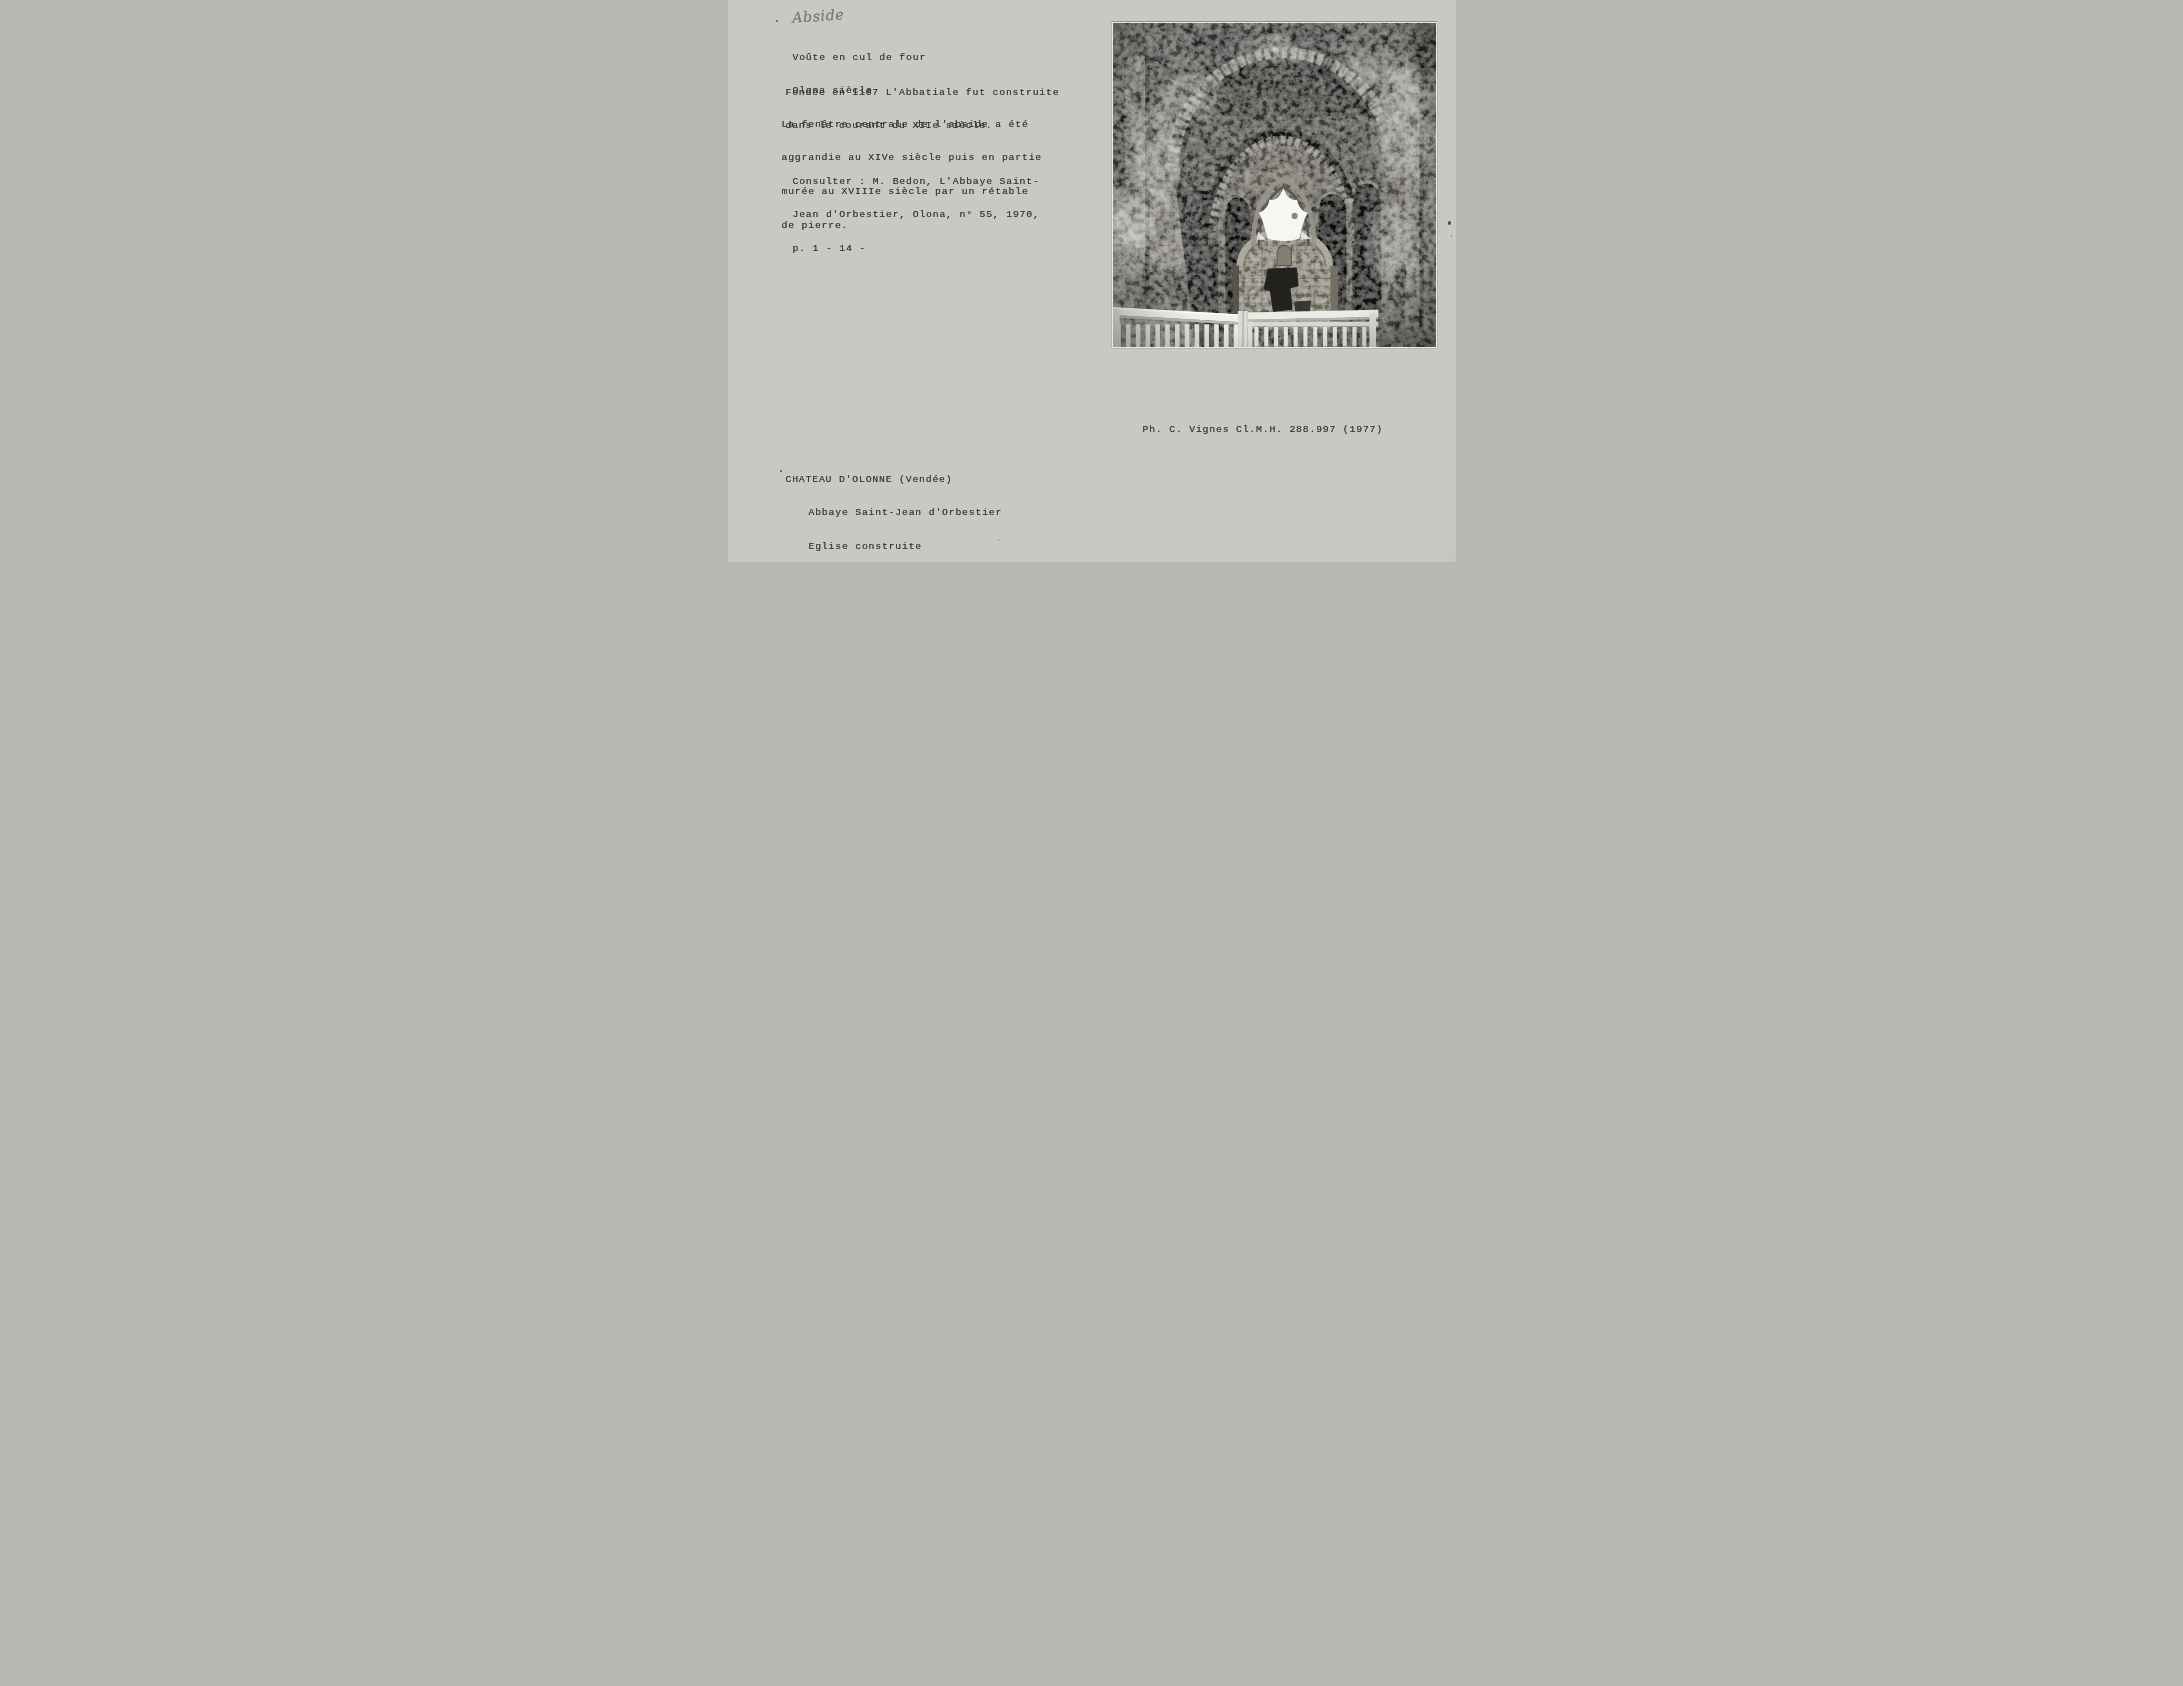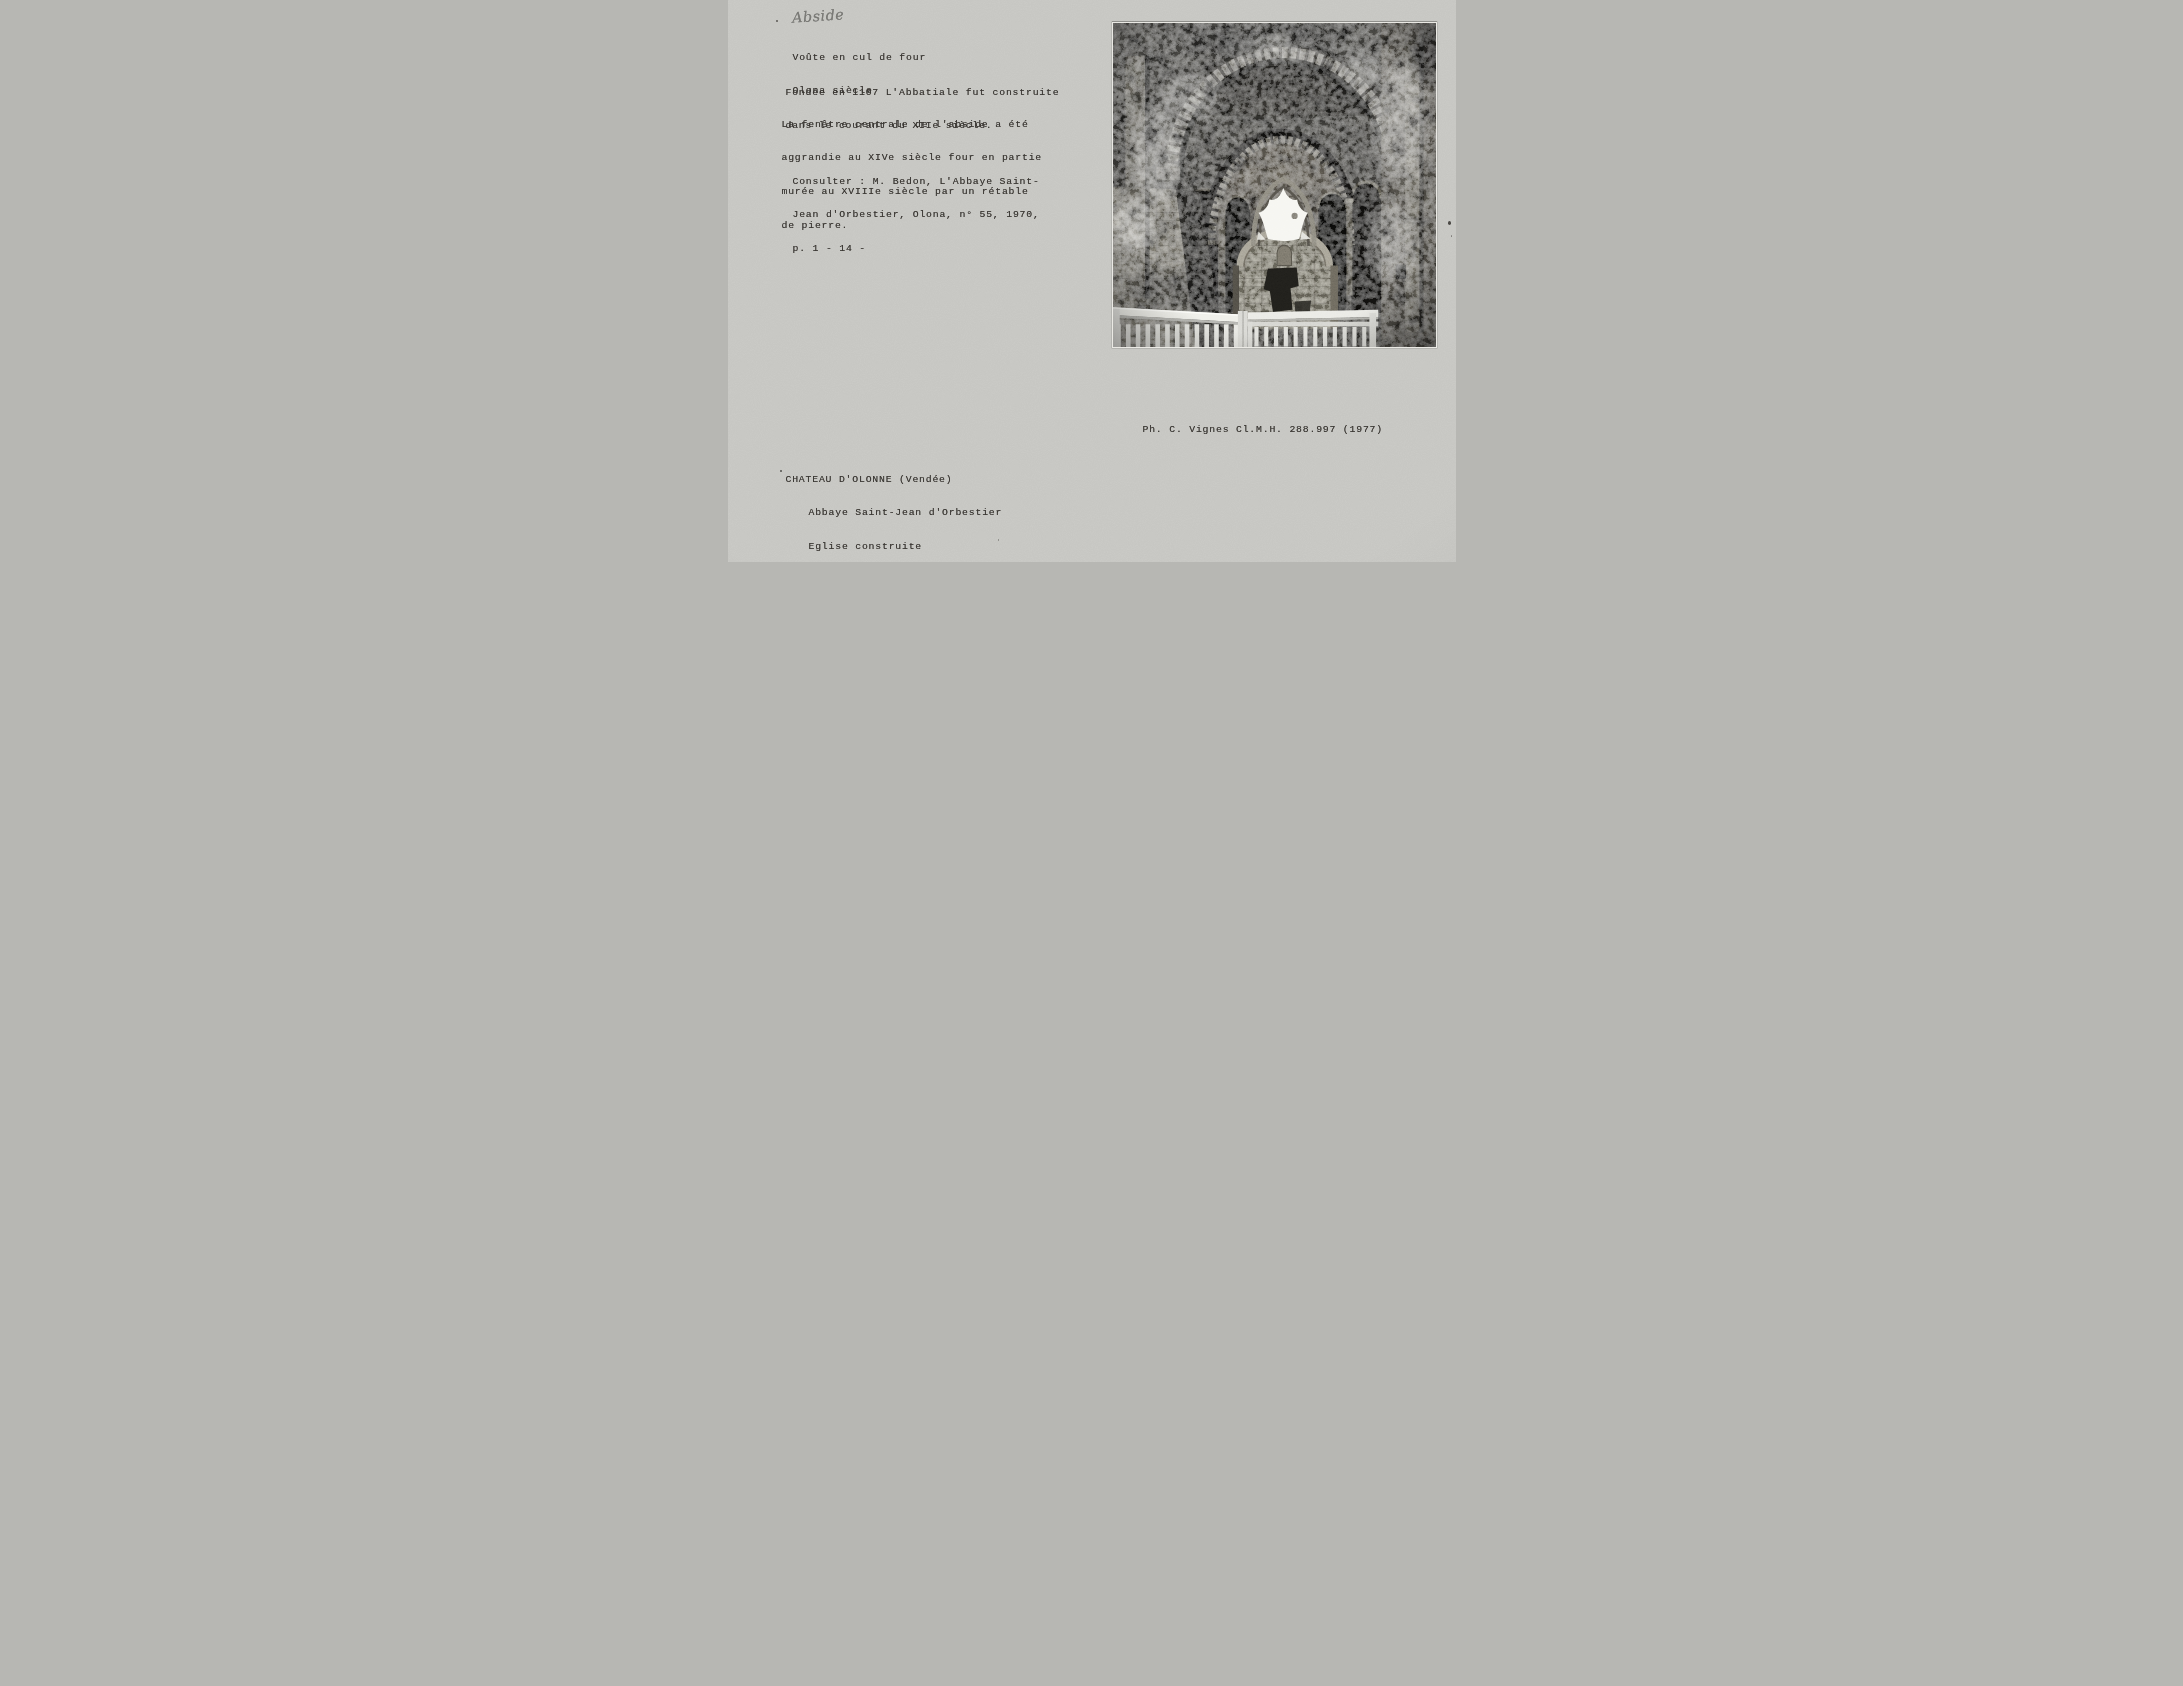--- a/index.html
+++ b/index.html
@@ -62,21 +62,21 @@
   <div class="tw" style="left:65px;top:29px">
     <div>Voûte en cul de four</div>
     <div>Olona siècle</div>
   </div>
   <div class="tw" style="left:58px;top:64px">
     <div>Fondée en 1107 L'Abbatiale fut construite</div>
     <div>dans le courant du XIIe siècle.</div>
   </div>
   <div class="tw" style="left:54px;top:96px">
     <div>La fenêtre centrale de l'abside a été</div>
-    <div>aggrandie au XIVe siècle four en partie</div>
+    <div>aggrandie au XIVe siècle puis en partie</div>
     <div>murée au XVIIIe siècle par un rétable</div>
     <div>de pierre.</div>
   </div>
   <div class="tw" style="left:65px;top:153px">
     <div>Consulter : M. Bedon, L'Abbaye Saint-</div>
     <div>Jean d'Orbestier, Olona, n° 55, 1970,</div>
     <div>p. 1 - 14 -</div>
   </div>
 
   <div class="tw" style="left:415px;top:401px">

